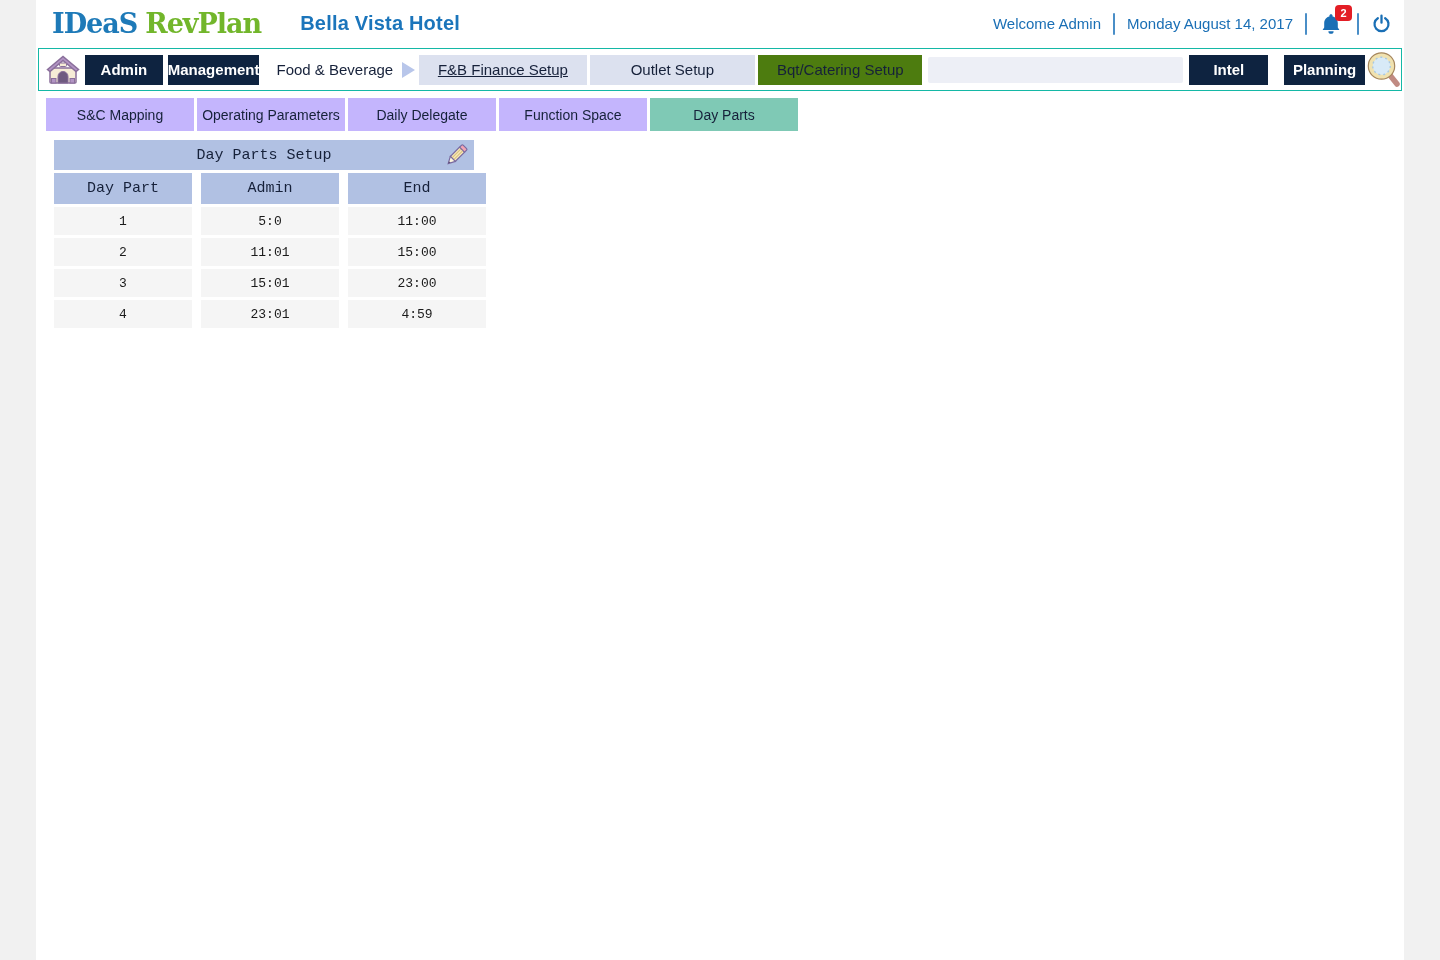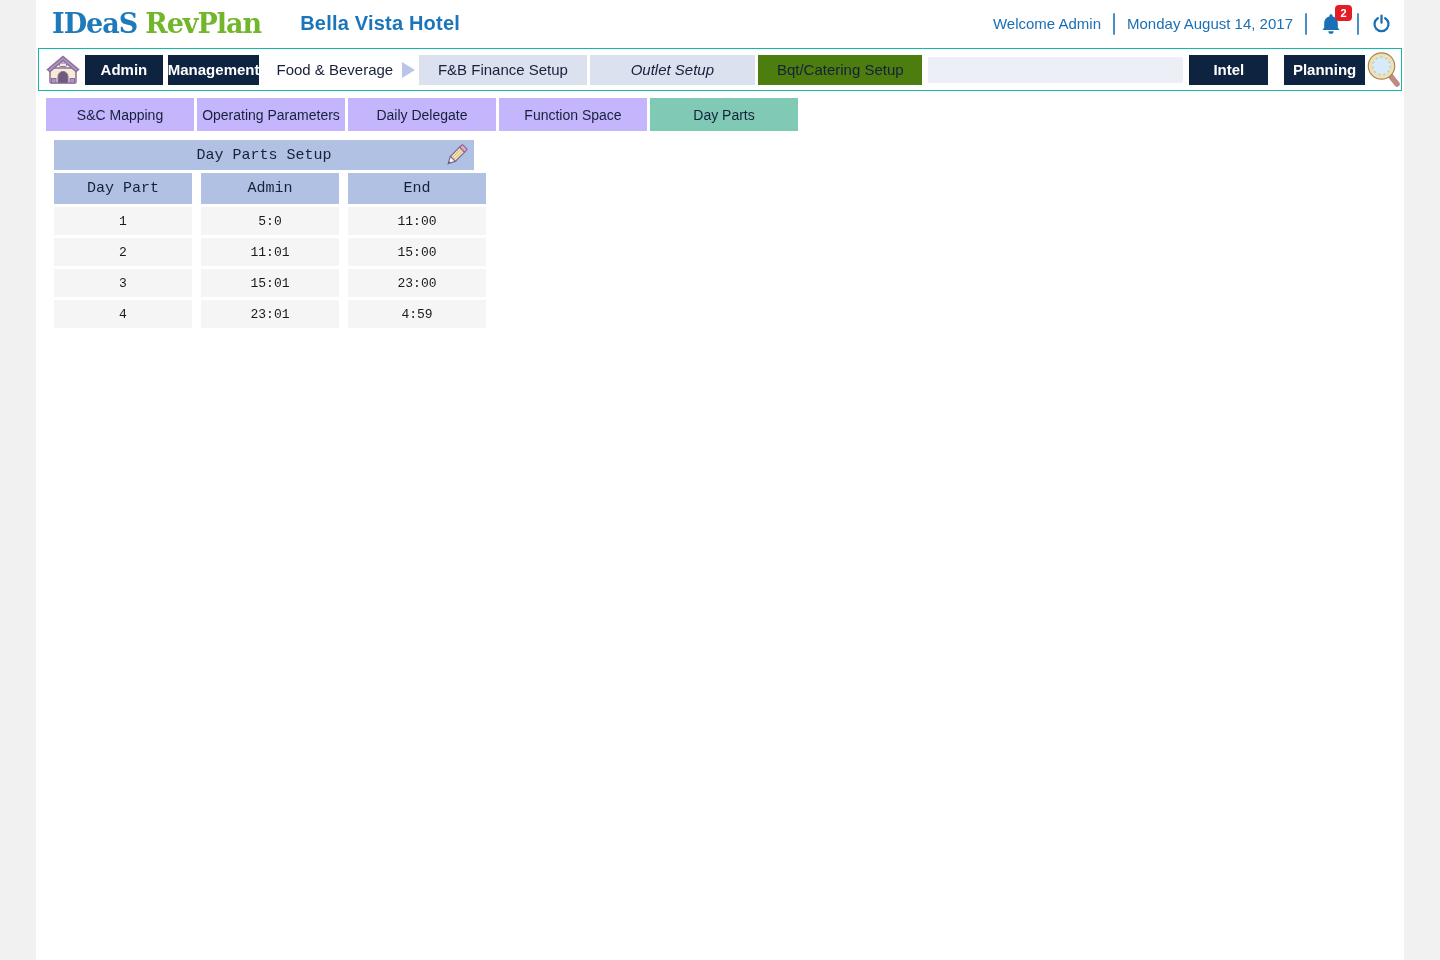--- a/index.html
+++ b/index.html
@@ -29,22 +29,22 @@
   .home-icon { margin-left:6px; cursor:pointer; display:flex; align-items:center; }
   .nav-btn-dark { height:30px; background:#0e2340; color:#fff; font-size:15px; font-weight:bold;
                   display:flex; align-items:center; justify-content:center; cursor:pointer; }
   .btn-admin { width:79px; margin-left:4px; }
   .btn-management { width:93px; margin-left:5px; }
   .breadcrumb { margin-left:17px; font-size:15px; color:#16213a; white-space:nowrap; }
   .breadcrumb-arrow { margin-left:9px; width:0; height:0; border-left:13px solid #b8c6ea;
                       border-top:8px solid transparent; border-bottom:8px solid transparent; }
   .nav-pill { height:30px; font-size:15px; color:#16213a; display:flex; align-items:center;
               justify-content:center; cursor:pointer; background:#dce1ef; }
-  .pill-0 { width:170px; margin-left:4px; }
-  .pill-1 { width:168px; margin-left:3px;font-style:italic; }
+  .pill-0 { width:170px; margin-left:4px;text-decoration:underline; }
+  .pill-1 { width:168px; margin-left:3px; }
   .pill-2 { width:167px; margin-left:3px; }
   .nav-pill.selected { background:#4d7c0f; }
   .nav-spacer { width:259px; height:26px; margin-left:6px; background:#edeff6; border-radius:2px; }
   .btn-intel { width:80px; margin-left:6px; }
   .btn-planning { width:82px; margin-left:16px; }
   .search-icon-wrap { margin-left:2px; cursor:pointer; display:flex; align-items:center; }
 
   
   .subtabs { position:absolute; left:10px; top:98px; display:flex; gap:3px; }
   .subtab { width:148px; height:33px; background:#c4b5fd; color:#16213a; font-size:14px;

